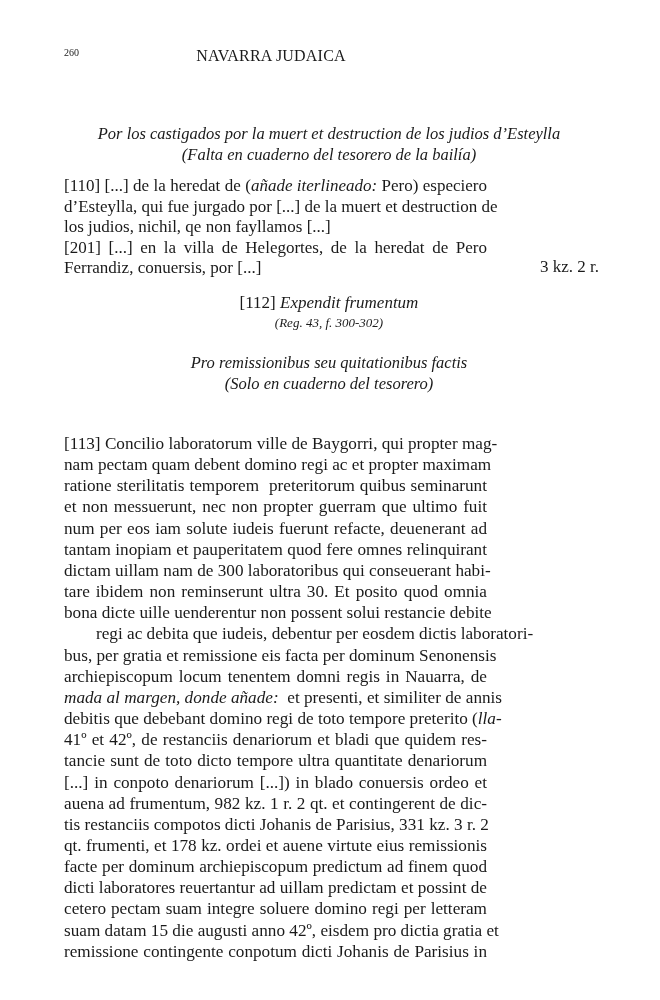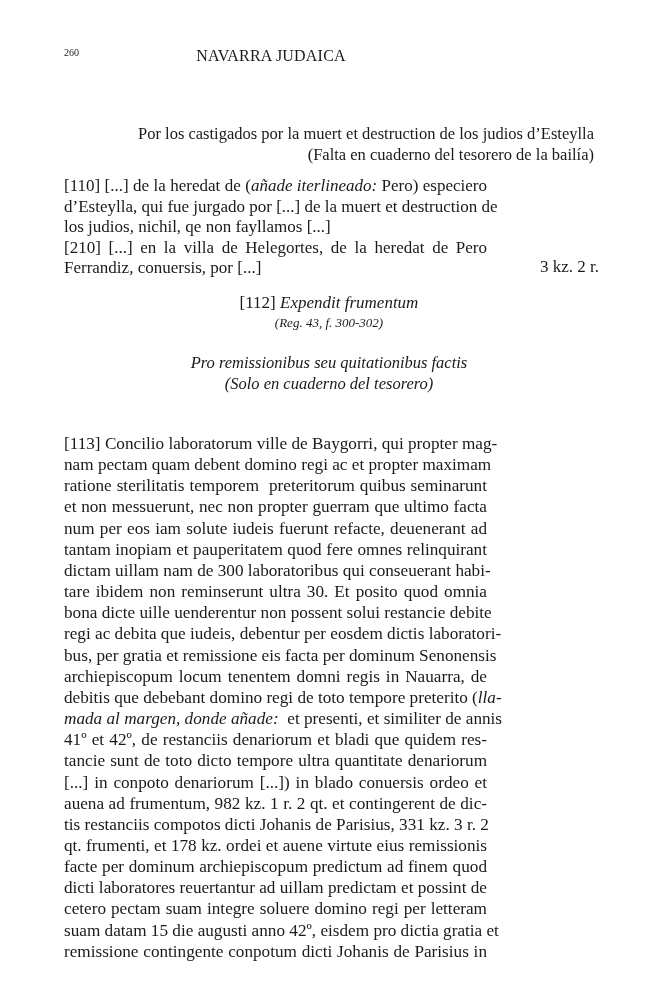--- a/index.html
+++ b/index.html
@@ -1,20 +1,20 @@
 <!DOCTYPE html>
 <html><head>
 <meta charset="utf-8">
 <style>
   html, body { margin:0; padding:0; background:#ffffff; }
   body { width:660px; height:1000px; position:relative; overflow:hidden;
          font-family:"Liberation Serif","DejaVu Serif",serif; color:#1a1a1a; }
   .page-number { position:absolute; left:64px; top:47px; font-size:10px; }
   .running-head { position:absolute; left:0; width:542px; top:47px; text-align:center; font-size:16px; letter-spacing:0.2px; }
-  .heading { position:absolute; left:64px; width:530px; text-align:right; font-size:16.5px; line-height:21px; }
+  .heading { position:absolute; left:64px; width:530px; text-align:center; font-style:italic; font-size:16.5px; line-height:21px; }
   .h1 { top:123px; }
   .block { position:absolute; left:64px; width:423px; font-size:17px; line-height:20.5px; text-align:justify; }
   .block .line { display:block; text-align:justify; text-align-last:justify; white-space:nowrap; }
   .block .line.last { text-align-last:left; }
   .b1 { top:176px; }
   .amount { position:absolute; left:540px; top:257px; font-size:17px; }
   .sub-center { position:absolute; left:64px; width:530px; text-align:center; }
   .h2 { top:293px; font-size:17px; }
   .h2 .it { font-style:italic; }
   .h2-ref { top:315px; font-size:13px; font-style:italic; }
@@ -31,51 +31,51 @@
 
   <div class="heading h1">
     <div>Por los castigados por la muert et destruction de los judios d’Esteylla</div>
     <div>(Falta en cuaderno del tesorero de la bailía)</div>
   </div>
 
   <div class="block b1">
     <span class="line"><span>[110] [...] de la heredat de (</span><i>añade iterlineado:</i><span> Pero) especiero</span></span>
     <span class="line">d’Esteylla, qui fue jurgado por [...] de la muert et destruction de</span>
     <span class="line last">los judios, nichil, qe non fayllamos [...]</span>
-    <span class="line">[210] [...] en la villa de Helegortes, de la heredat de Pero</span>
+    <span class="line">[201] [...] en la villa de Helegortes, de la heredat de Pero</span>
     <span class="line last">Ferrandiz, conuersis, por [...]</span>
   </div>
   <div class="amount">3 kz. 2 r.</div>
 
   <div class="sub-center h2">
     <span>[112]</span>
     <span class="it">Expendit frumentum</span>
   </div>
   <div class="sub-center h2-ref">(Reg. 43, f. 300-302)</div>
 
   <div class="sub-center h3">
     <div>Pro remissionibus seu quitationibus factis</div>
     <div>(Solo en cuaderno del tesorero)</div>
   </div>
 
   <div class="block b2" id="b2">
       <span class="line"><span style="white-space: pre;">[113] Concilio laboratorum ville de Baygorri, qui propter mag-</span></span>
       <span class="line"><span style="white-space: pre;">nam pectam quam debent domino regi ac et propter maximam</span></span>
       <span class="line"><span style="white-space: pre;">ratione sterilitatis temporem  preteritorum quibus seminarunt</span></span>
-      <span class="line"><span style="white-space: pre;">et non messuerunt, nec non propter guerram que ultimo facta</span></span>
+      <span class="line"><span style="white-space: pre;">et non messuerunt, nec non propter guerram que ultimo fuit</span></span>
       <span class="line"><span style="white-space: pre;">num per eos iam solute iudeis fuerunt refacte, deuenerant ad</span></span>
       <span class="line"><span style="white-space: pre;">tantam inopiam et pauperitatem quod fere omnes relinquirant</span></span>
       <span class="line"><span style="white-space: pre;">dictam uillam nam de 300 laboratoribus qui conseuerant habi-</span></span>
       <span class="line"><span style="white-space: pre;">tare ibidem non reminserunt ultra 30. Et posito quod omnia</span></span>
       <span class="line"><span style="white-space: pre;">bona dicte uille uenderentur non possent solui restancie debite</span></span>
-      <span class="line"><span style="white-space: pre;">regi ac debita que iudeis, debentur per eosdem dictis laboratori-</span></span>
+      <span class="line"><span style="white-space: pre; margin-left: 32px;">regi ac debita que iudeis, debentur per eosdem dictis laboratori-</span></span>
       <span class="line"><span style="white-space: pre;">bus, per gratia et remissione eis facta per dominum Senonensis</span></span>
       <span class="line"><span style="white-space: pre;">archiepiscopum locum tenentem domni regis in Nauarra, de</span></span>
+      <span class="line"><i style="white-space: pre;">mada al margen, donde añade:</i><span style="white-space: pre;">  et presenti, et similiter de annis</span></span>
       <span class="line"><span style="white-space: pre;">debitis que debebant domino regi de toto tempore preterito (</span><i style="white-space: pre;">lla-</i></span>
-      <span class="line"><i style="white-space: pre;">mada al margen, donde añade:</i><span style="white-space: pre;">  et presenti, et similiter de annis</span></span>
       <span class="line"><span style="white-space: pre;">41º et 42º, de restanciis denariorum et bladi que quidem res-</span></span>
       <span class="line"><span style="white-space: pre;">tancie sunt de toto dicto tempore ultra quantitate denariorum</span></span>
       <span class="line"><span style="white-space: pre;">[...] in conpoto denariorum [...]) in blado conuersis ordeo et</span></span>
       <span class="line"><span style="white-space: pre;">auena ad frumentum, 982 kz. 1 r. 2 qt. et contingerent de dic-</span></span>
       <span class="line"><span style="white-space: pre;">tis restanciis compotos dicti Johanis de Parisius, 331 kz. 3 r. 2</span></span>
       <span class="line"><span style="white-space: pre;">qt. frumenti, et 178 kz. ordei et auene virtute eius remissionis</span></span>
       <span class="line"><span style="white-space: pre;">facte per dominum archiepiscopum predictum ad finem quod</span></span>
       <span class="line"><span style="white-space: pre;">dicti laboratores reuertantur ad uillam predictam et possint de</span></span>
       <span class="line"><span style="white-space: pre;">cetero pectam suam integre soluere domino regi per letteram</span></span>
       <span class="line"><span style="white-space: pre;">suam datam 15 die augusti anno 42º, eisdem pro dictia gratia et</span></span>

